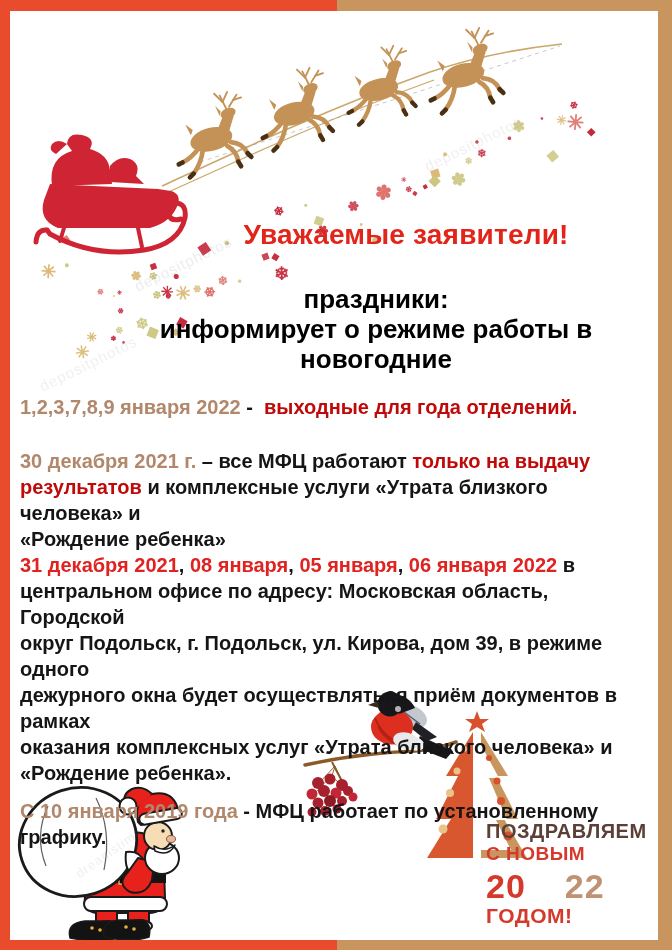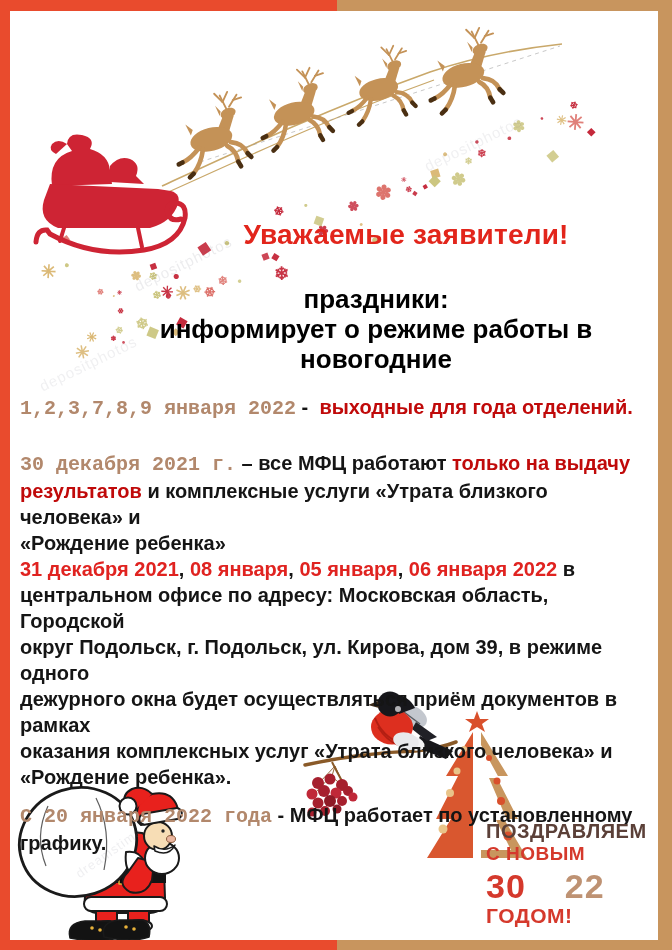--- a/index.html
+++ b/index.html
@@ -22,21 +22,21 @@
       font-weight:400;letter-spacing:1px;transform:rotate(-26deg);pointer-events:none;}
   .wm4{transform:rotate(-35deg);font-size:13px;color:rgba(125,125,140,.12);}
   
   .textcol{position:relative;z-index:3;padding:218px 20px 0 20px;}
   .title{font-size:28px;line-height:34px;color:var(--title-red);
          text-align:center;padding-left:140px;letter-spacing:.2px;}
   .heading{font-size:26px;line-height:30px;color:#000;text-align:center;
            padding-left:80px;margin-top:32px;}
   .para{white-space:pre-wrap;font-size:20px;line-height:26px;color:var(--body-black);}
   .p1{margin-top:20px;}.p2{margin-top:28px;}.p3{margin-top:0px;}.p4{margin-top:12px;}
-  .seg-tan{color:var(--date-tan);font-family:Liberation Mono, monospace;}
+  .seg-tan{color:var(--date-tan);}
   .seg-red{color:var(--dark-red);}
   .seg-brt{color:var(--bright-red);}
   .seg-blk{color:var(--body-black);}
   
   .greet{position:absolute;z-index:3;left:486px;top:820px;width:190px;}
   .g1{font-size:20px;line-height:22px;color:var(--greet-brown);letter-spacing:.5px;}
   .g2{font-size:19px;line-height:21px;color:var(--greet-red);margin-top:1px;letter-spacing:.5px;}
   .g3{font-size:34px;line-height:36px;margin-top:4px;letter-spacing:1px;}
   .g3 .yr-red{color:var(--greet-red);}
   .g3 .yr-tan{color:var(--year-tan);margin-left:39px;}
@@ -281,24 +281,24 @@
         <div class="para p1"><span class="seg-tan">1,2,3,7,8,9 января 2022</span><span class="seg-blk"> -  </span><span class="seg-red">выходные для года отделений.</span></div>
         <div class="para p2"><span class="seg-tan">30 декабря 2021 г.</span><span class="seg-blk"> – все МФЦ работают </span><span class="seg-red">только на выдачу
 результатов</span><span class="seg-blk"> и комплексные услуги «Утрата близкого человека» и
 «Рождение ребенка»</span></div>
         <div class="para p3"><span class="seg-brt">31 декабря 2021</span><span class="seg-blk">, </span><span class="seg-brt">08 января</span><span class="seg-blk">, </span><span class="seg-brt">05 января</span><span class="seg-blk">, </span><span class="seg-brt">06 января 2022</span><span class="seg-blk"> в
 центральном офисе по адресу: Московская область, Городской
 округ Подольск, г. Подольск, ул. Кирова, дом 39, в режиме одного
 дежурного окна будет осуществляться приём документов в рамках
 оказания комплексных услуг «Утрата близкого человека» и
 «Рождение ребенка».</span></div>
-        <div class="para p4"><span class="seg-tan">С 20 января 2022 года</span><span class="seg-blk"> - МФЦ работает по установленному графику.</span></div>
+        <div class="para p4"><span class="seg-tan">С 10 января 2019 года</span><span class="seg-blk"> - МФЦ работает по установленному графику.</span></div>
       </div>
   </div>
 
   <div class="greet">
     <div class="g1">ПОЗДРАВЛЯЕМ</div>
     <div class="g2">С НОВЫМ</div>
-    <div class="g3"><span class="yr-red">30</span><span class="yr-tan">22</span></div>
+    <div class="g3"><span class="yr-red">20</span><span class="yr-tan">22</span></div>
     <div class="g4">ГОДОМ!</div>
   </div>
 
 </div>
 
 </body></html>

